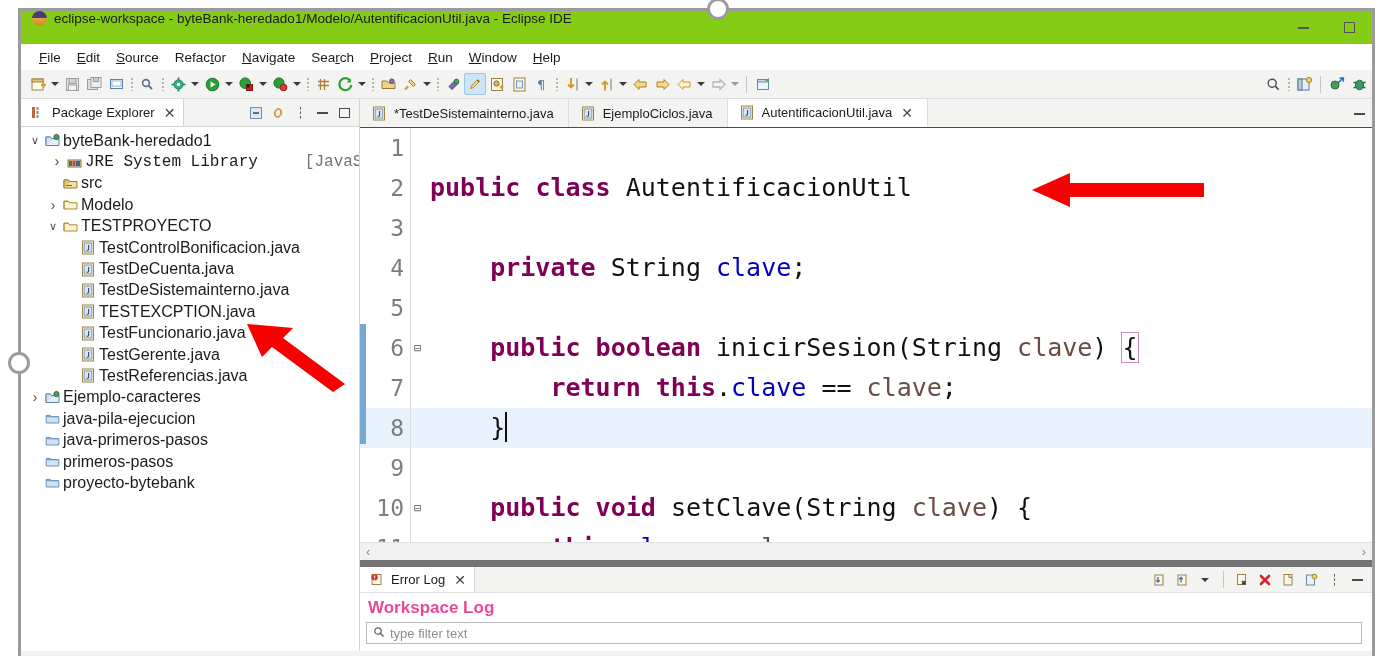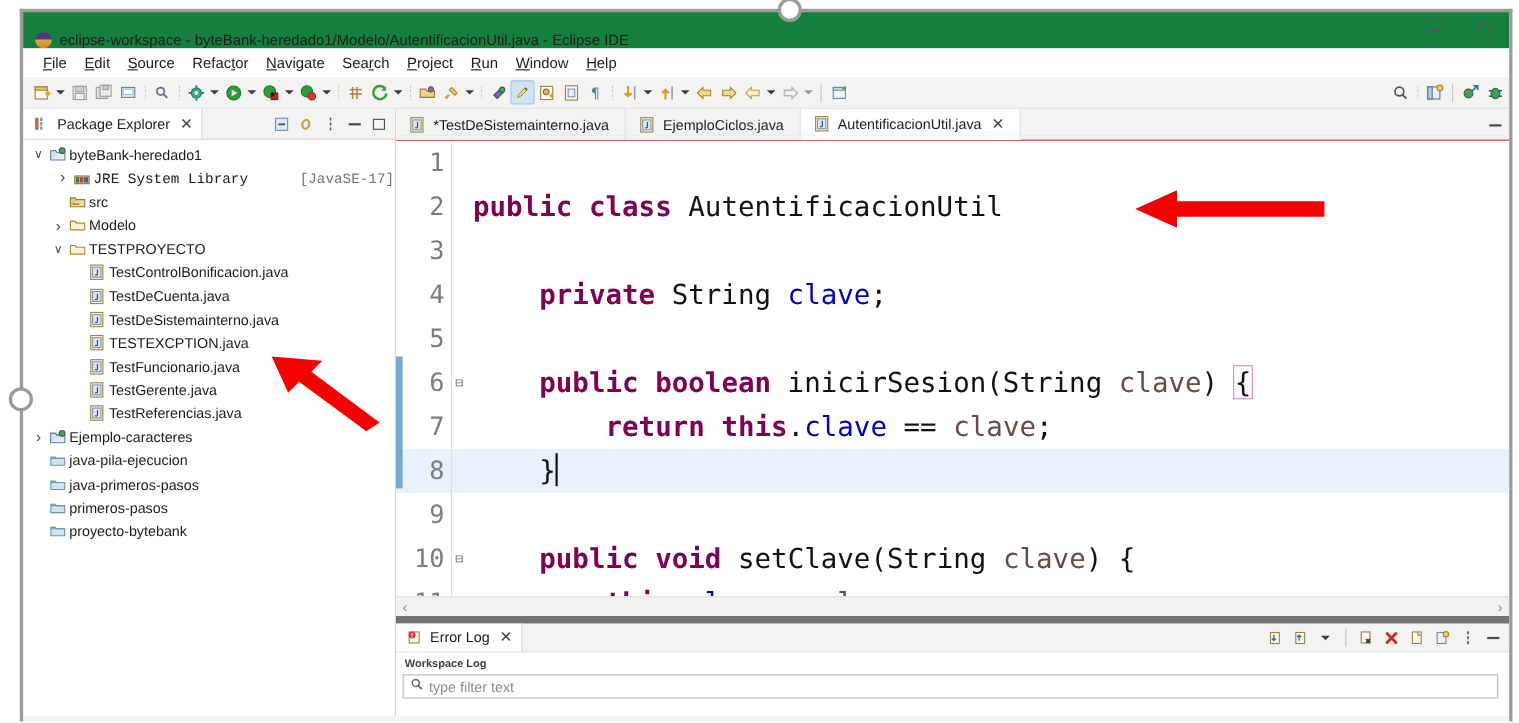--- a/index.html
+++ b/index.html
@@ -32,22 +32,22 @@
     background: #ffffff;
     z-index: 61;
   }
   .handle-top  { left: 707px; top: -2px; }
   .handle-left { left: 8px;   top: 352px; }
 
   
   .titlebar {
     position: absolute; left: 21px; top: 11px;
     width: 1351px; height: 33px;
-    background: #15803d;
-    display: flex; align-items: flex-end;
+    background: #84cc16;
+    display: flex; align-items: flex-start;
   }
   .app-icon {
     width: 15px; height: 15px; margin-left: 11px; margin-right: 7px;
     border-radius: 50%;
     background: linear-gradient(180deg,#4c3b7a 0%, #4c3b7a 45%, #e0a63a 47%, #c98a2a 100%);
     flex: 0 0 auto;
   }
   .title-text {
     font-size: 13.5px; color: #1b1b1b; white-space: nowrap;
   }
@@ -157,21 +157,21 @@
     width: 3px; height: 13px;
     background-image: radial-gradient(#5a5a5a 42%, transparent 43%);
     background-size: 3px 4.5px;
   }
   .min-view { width: 11px; height: 3px; border-bottom: 2px solid #4a4a4a; }
   .max-view { width: 11px; height: 10px; border: 1.6px solid #4a4a4a; }
 
   .tree {
     flex: 1 1 auto; overflow: hidden;
     padding-top: 3px;
-    font-size: 13px; color: #1b1b1b;
+    font-size: 16px; color: #1b1b1b;
   }
   .tnode {
     display: flex; align-items: center; height: 21.4px;
     white-space: nowrap;
   }
   .twist {
     width: 16px; height: 21px; flex: 0 0 16px;
     display: flex; align-items: center; justify-content: center;
     color: #4a4a4a; font-size: 10px;
   }
@@ -268,21 +268,21 @@
     height: 26px; display: flex; align-items: stretch;
     background: #f3f3f2; border-bottom: 1px solid #e2e2e2;
   }
   .bv-tab {
     display: flex; align-items: center; gap: 5px; padding: 0 8px 0 6px;
     background: #ffffff; border-right: 1px solid #d4d4d4;
     font-size: 13px; color: #1b1b1b;
   }
   .bv-tools { margin-left: auto; display: flex; align-items: center; gap: 3px; padding-right: 5px; }
   .bv-body { flex: 1 1 auto; padding: 4px 6px 0 6px; }
-  .bv-heading { font-size: 10px; font-weight: bold; color: #404040; margin: 1px 0 4px 2px; }
+  .bv-heading { font-size: 17px; font-weight: bold; color: #ec4899; margin: 1px 0 4px 2px; }
   .filter-box {
     height: 22px; border: 1px solid #b9b9b9; background: #ffffff;
     display: flex; align-items: center; gap: 5px; padding: 0 6px;
     width: calc(100% - 4px);
   }
   .filter-text { font-size: 13px; color: #8d8d8d; }
 
   
   .arrow { position: absolute; z-index: 50; pointer-events: none; }
   .arrow-h { left: 1032px; top: 170px; }

